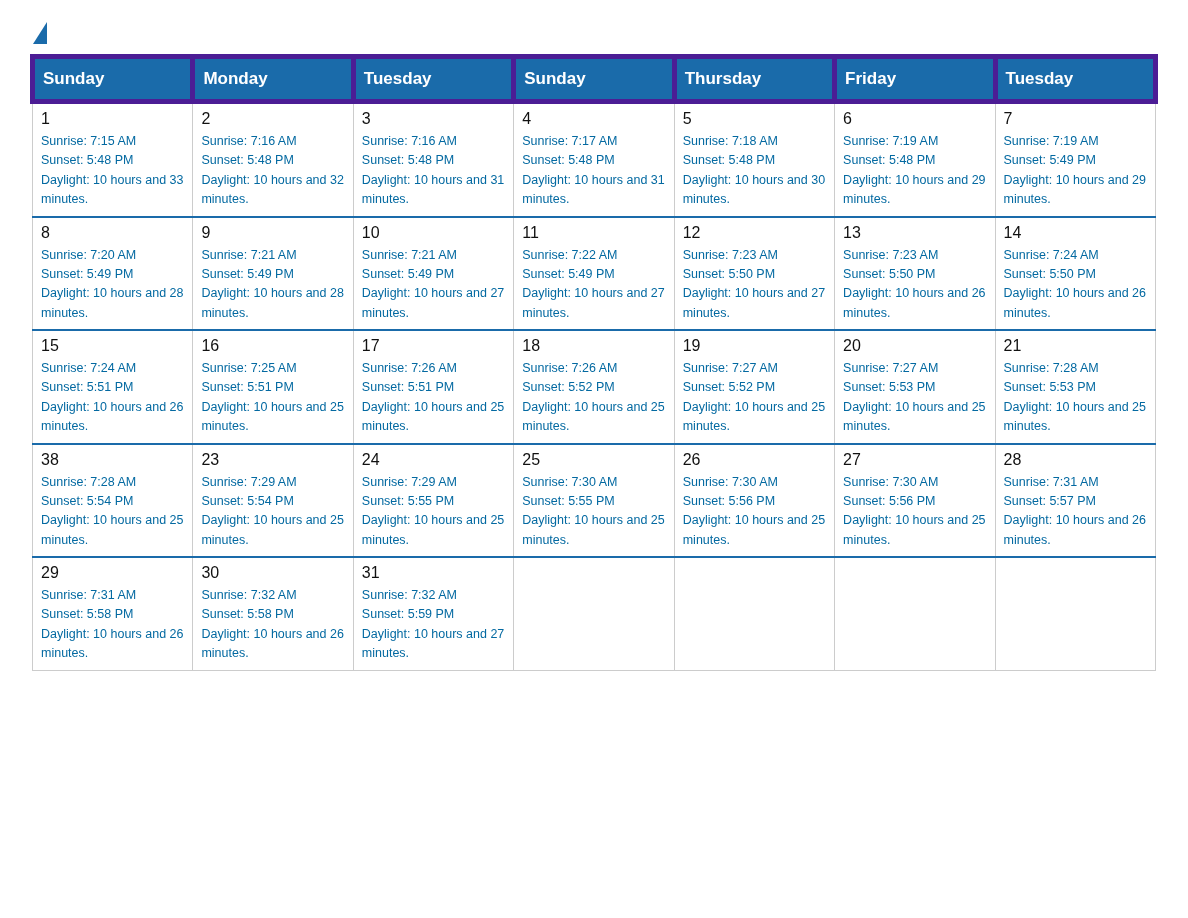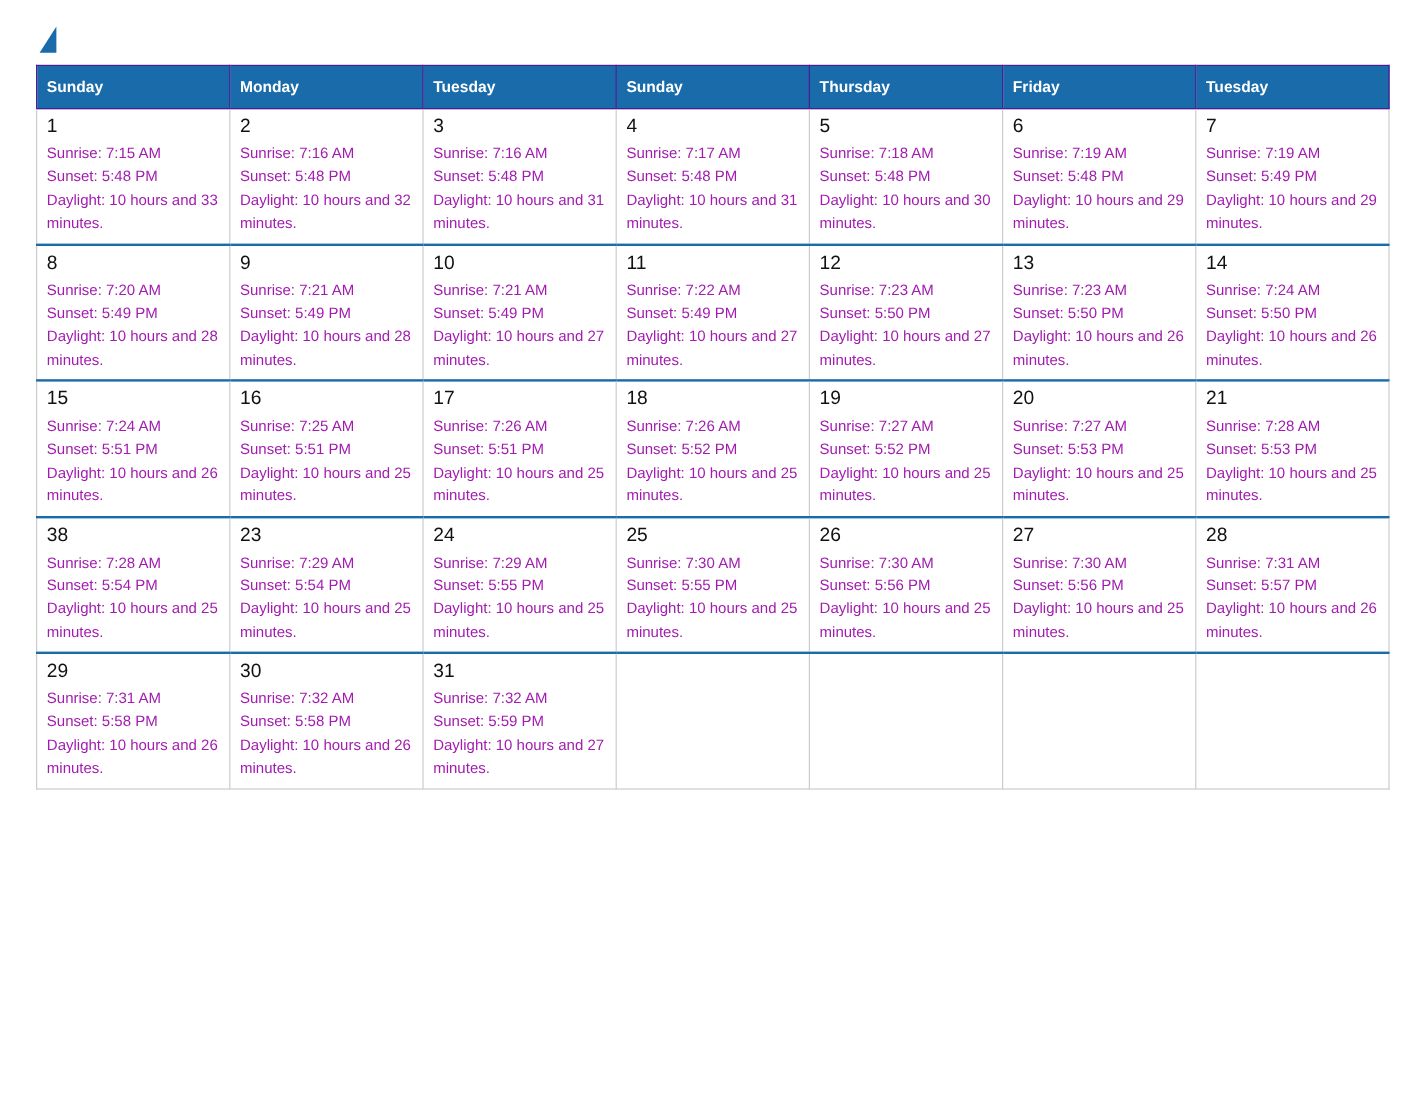--- a/index.html
+++ b/index.html
@@ -60,25 +60,25 @@
       margin-top: 4px;
     }
     .calendar-table {
       width: 100%;
       border-collapse: collapse;
       margin-top: 8px;
     }
     .calendar-table thead tr th {
       background-color: #1a6baa;
       color: #fff;
-      font-size: 13px;
+      font-size: 17px;
       font-weight: bold;
       padding: 10px 8px;
       text-align: left;
-      border: 1px solid #4c1d95;
+      border: 5px solid #4c1d95;
     }
     .calendar-table tbody tr td {
       vertical-align: top;
       border: 1px solid #ccc;
       padding: 6px 8px;
       font-size: 13px;
       color: #222;
       width: 14.28%;
       height: 110px;
     }
@@ -87,21 +87,21 @@
     }
     .day-number {
       font-size: 16px;
       font-weight: normal;
       margin-bottom: 4px;
       color: #111;
     }
     .day-info {
       font-size: 12.5px;
       line-height: 1.55;
-      color: #a21caf;
+      color: #0369a1;
     }
     .row-divider td {
       border-top: 2px solid #1a6baa !important;
     }
   </style>
 </head>
 <body>
 
 <div class="header">
   <div class="logo">

